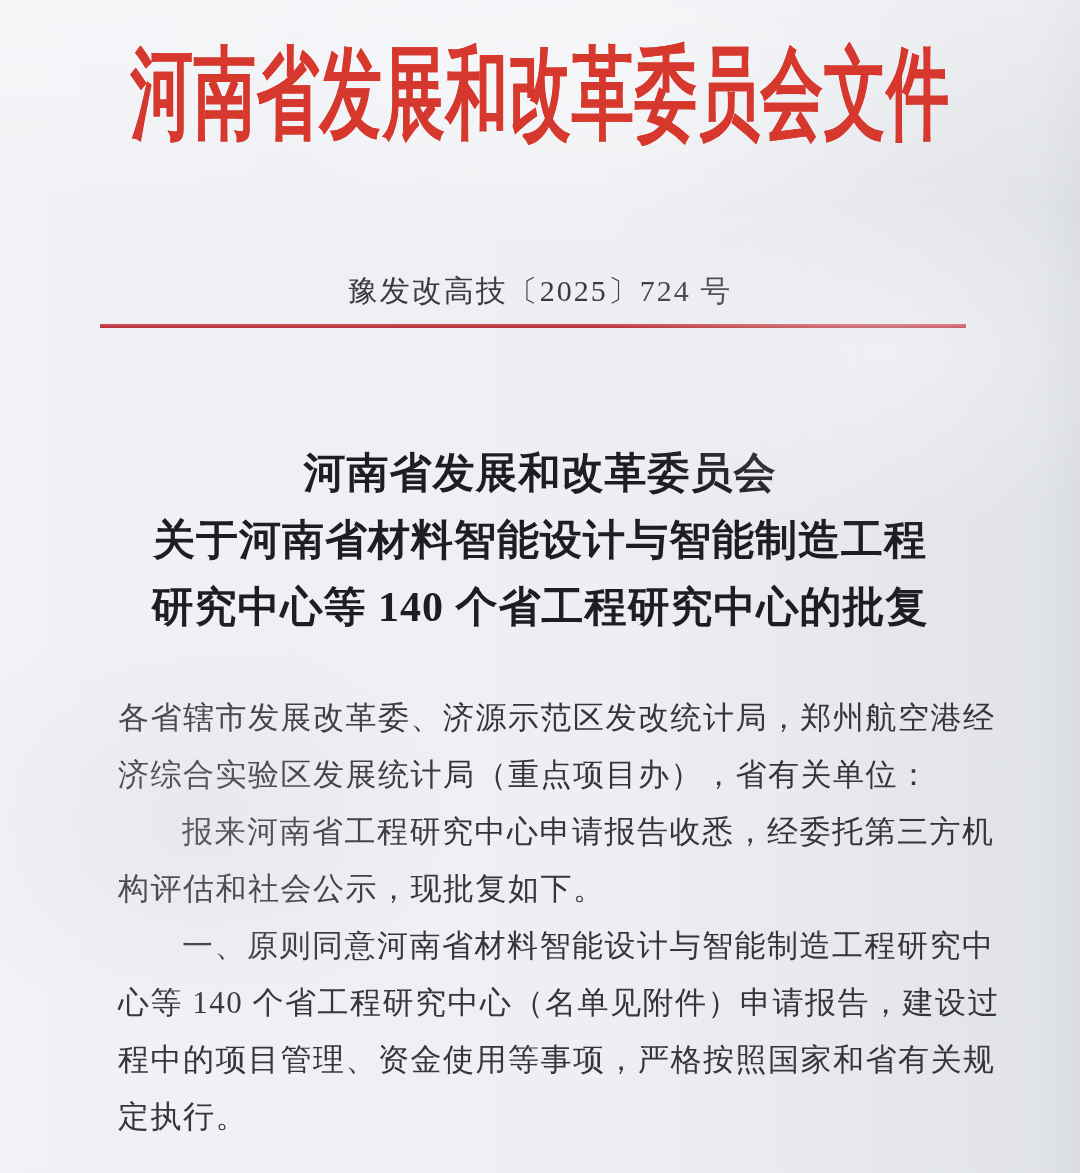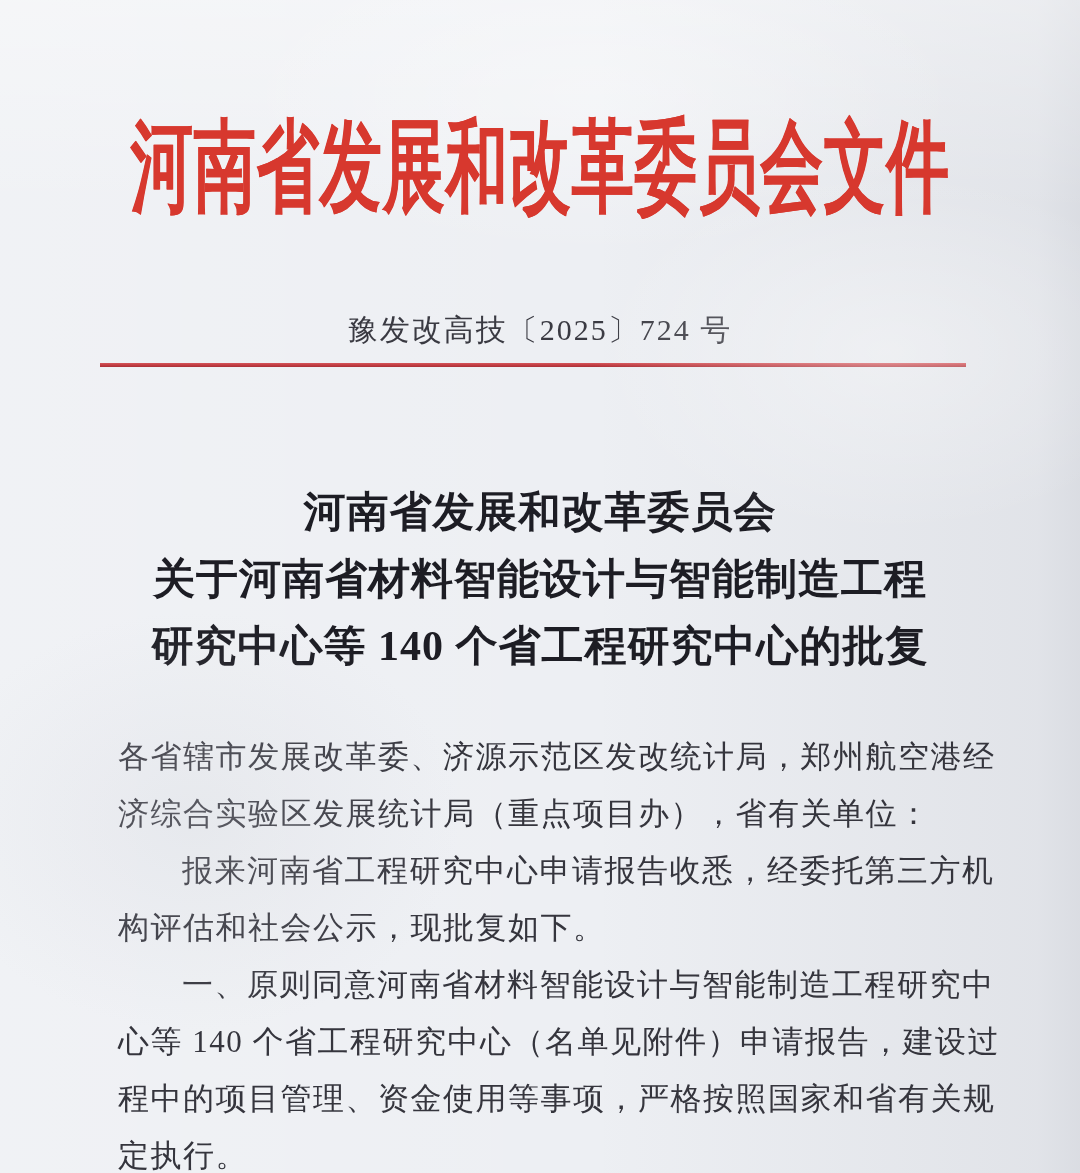--- a/index.html
+++ b/index.html
@@ -33,24 +33,24 @@
     position: absolute; inset: 0;
     background:
       radial-gradient(420px 260px at 82% 30%, rgba(255,255,255,0.35), rgba(255,255,255,0) 70%),
       radial-gradient(380px 300px at 18% 70%, rgba(205,208,216,0.25), rgba(205,208,216,0) 70%),
       radial-gradient(500px 220px at 55% 8%, rgba(255,255,255,0.3), rgba(255,255,255,0) 75%);
     pointer-events: none;
   }
 
   .masthead {
     position: relative;
-    margin-top: 91px;
+    margin-top: 52px;
     height: 118px;
     display: flex;
-    align-items: flex-end;
+    align-items: flex-start;
     justify-content: center;
   }
   .masthead-text {
     color: var(--header-red, #d7382e);
     font-weight: bold;
     font-size: 62px;
     letter-spacing: 1px;
     white-space: nowrap;
     transform: scaleY(1.62);
     transform-origin: center;

